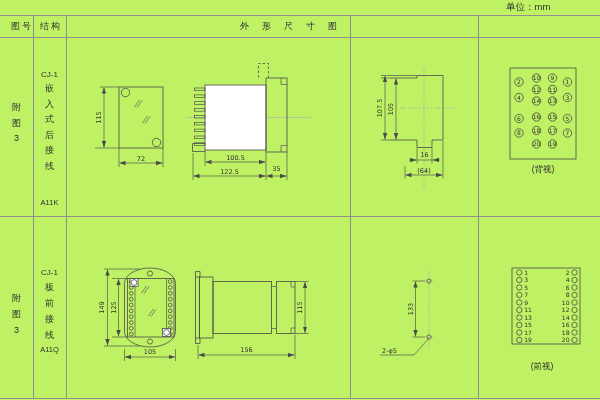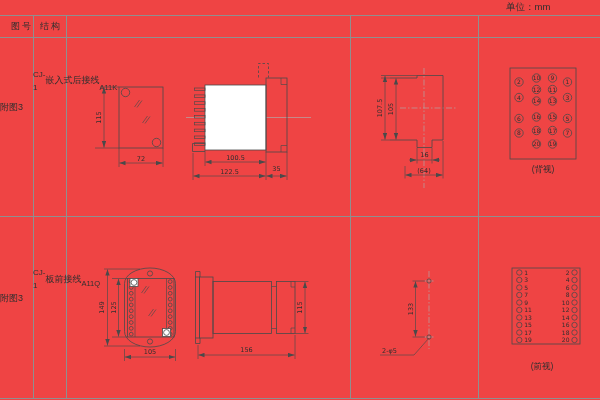--- a/index.html
+++ b/index.html
@@ -1,23 +1,23 @@
 <!DOCTYPE html>
 <html><head>
 <meta charset="utf-8">
 <style>
 *{margin:0;padding:0;box-sizing:border-box}
 body{background:#fff;font-family:"Liberation Sans","DejaVu Sans",sans-serif}
-#page{position:relative;width:600px;height:400px;background:#ef4444;overflow:hidden;color:#333}
+#page{position:relative;width:600px;height:400px;background:#bef264;overflow:hidden;color:#333}
 .hl,.vl{position:absolute;background:#8f8f8f}
 .hl{height:1px}
 .vl{width:1px}
 .hdr{position:absolute;top:20px;font-size:9px;color:#2f2f2f;text-align:right;line-height:13px;white-space:nowrap}
 .unit{position:absolute;left:506px;top:1px;font-size:9.5px;color:#2f2f2f}
-.vstack{position:absolute;display:flex;align-items:center;font-size:9px;color:#2f2f2f;text-align:left}
+.vstack{position:absolute;display:flex;flex-direction:column;align-items:center;font-size:9px;color:#2f2f2f;text-align:left}
 .vstack span{line-height:15.5px}
 .vstack .model{font-size:8px;line-height:13px}
 .vstack .code{font-size:7.5px;line-height:13px}
 svg.layer{position:absolute;left:0;top:0}
 .dline{fill:none;stroke:#4a4a4a;stroke-width:0.8}
 .dfill{fill:#fff;stroke:#4a4a4a;stroke-width:0.8}
 .dim{fill:none;stroke:#4a4a4a;stroke-width:0.65}
 .cl{fill:none;stroke:#aeaeae;stroke-width:0.65}
 .cdash{stroke-dasharray:6 2 1.5 2}
 .hdash{stroke-dasharray:2.5 2}
@@ -36,49 +36,50 @@
   <div class="hl" style="top:37px;left:0;width:600px"></div>
   <div class="hl" style="top:216px;left:0;width:600px"></div>
   <div class="hl" style="top:398px;left:0;width:600px"></div>
   <div class="vl" style="left:33px;top:15px;height:383px"></div>
   <div class="vl" style="left:66px;top:15px;height:383px"></div>
   <div class="vl" style="left:350px;top:15px;height:383px"></div>
   <div class="vl" style="left:478px;top:15px;height:383px"></div>
 
   <div class="hdr" style="left:0;width:33px;letter-spacing:2px;text-indent:2px">图号</div>
   <div class="hdr" style="left:29px;width:33px;letter-spacing:2px;text-indent:2px">结构</div>
+  <div class="hdr" style="left:66px;width:284px;letter-spacing:13px;text-indent:13px">外形尺寸图</div>
 
   <div class="vstack" style="left:0;top:100px;width:33px">
     <span>附</span>
     <span>图</span>
     <span>3</span>
   </div>
   <div class="vstack" style="left:33px;top:68px;width:33px">
     <span class="model">CJ-1</span>
     <span>嵌</span>
     <span>入</span>
     <span>式</span>
     <span>后</span>
     <span>接</span>
     <span>线</span>
-    <span class="code" style="margin-top:13px">A11K</span>
+    <span class="code" style="margin-top:22px">A11K</span>
   </div>
 
   <div class="vstack" style="left:0;top:290px;width:33px">
     <span style="line-height:16px">附</span>
     <span style="line-height:16px">图</span>
     <span style="line-height:16px">3</span>
   </div>
   <div class="vstack" style="left:33px;top:266px;width:33px">
     <span class="model">CJ-1</span>
     <span style="line-height:16px">板</span>
     <span style="line-height:16px">前</span>
     <span style="line-height:16px">接</span>
     <span style="line-height:16px">线</span>
-    <span class="code" style="margin-top:8px">A11Q</span>
+    <span class="code" style="">A11Q</span>
   </div>
 
   <svg class="layer" width="600" height="400" viewBox="0 0 600 400">
     <defs>
       <marker id="mE" markerWidth="8" markerHeight="6" refX="6.5" refY="2.2" orient="auto" markerUnits="userSpaceOnUse">
           <path d="M0,0L6.5,2.2L0,4.4Z" fill="#4a4a4a"></path>
         </marker>
       <marker id="mS" markerWidth="8" markerHeight="6" refX="0.5" refY="2.2" orient="auto" markerUnits="userSpaceOnUse">
           <path d="M6.5,0L0.5,2.2L6.5,4.4Z" fill="#4a4a4a"></path>
         </marker>

